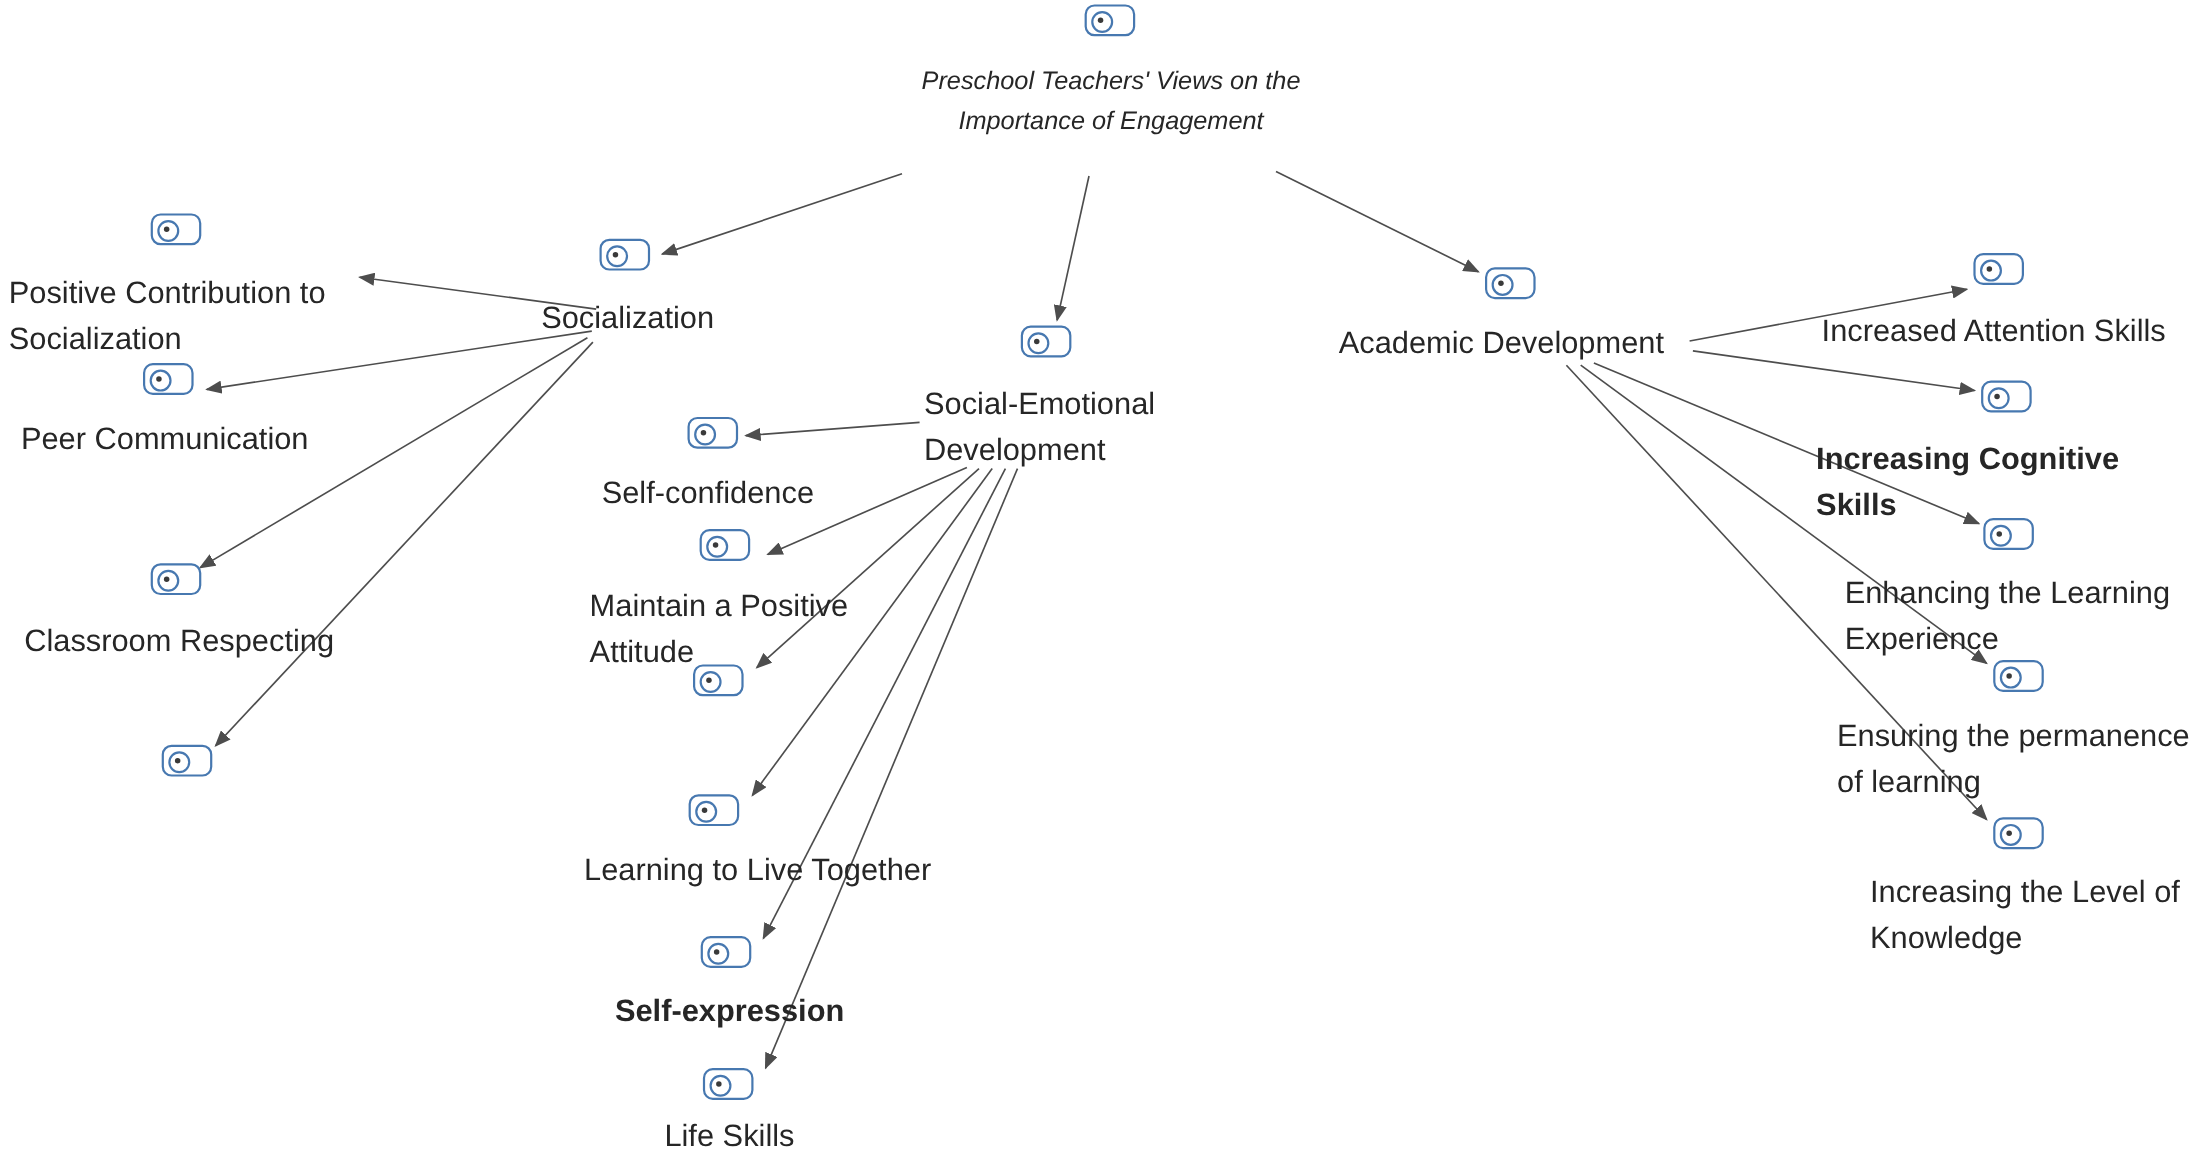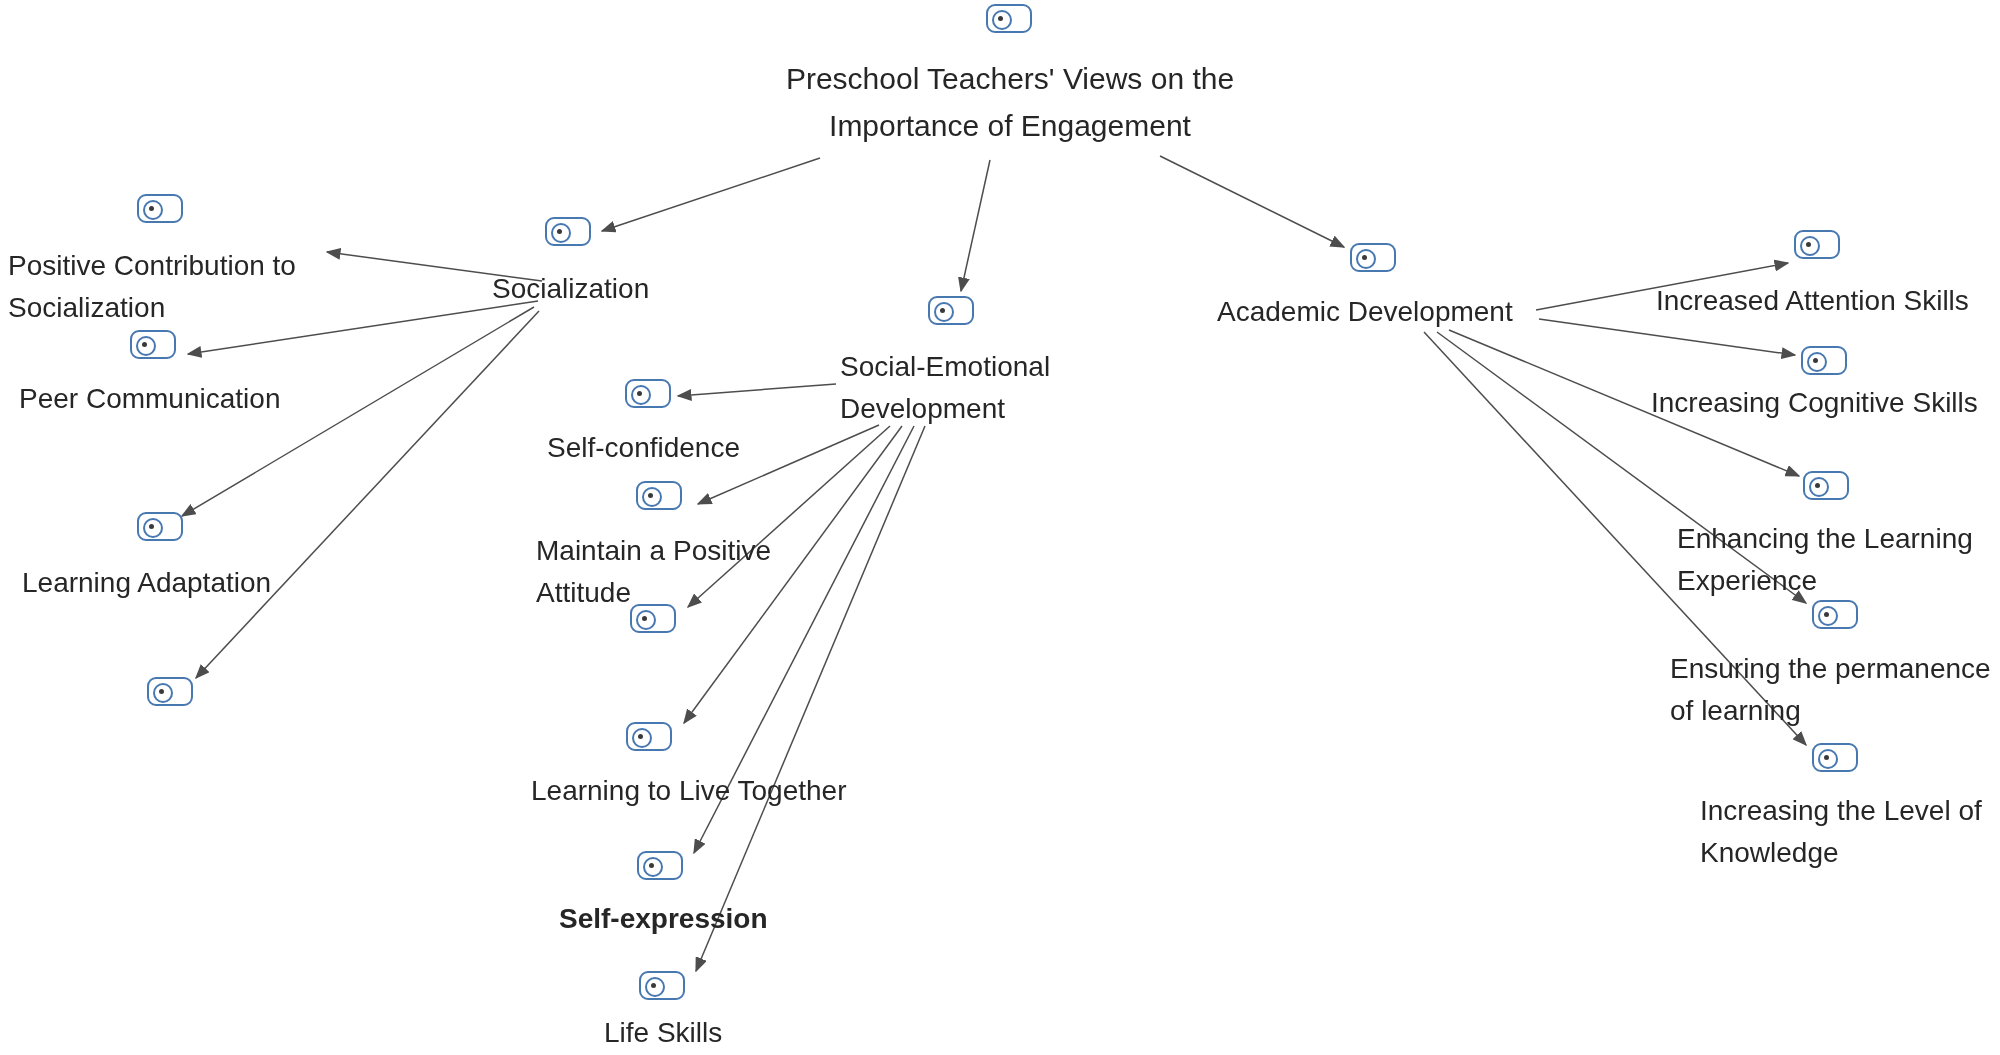--- a/index.html
+++ b/index.html
@@ -16,24 +16,25 @@
     overflow: hidden;
   }
   .label {
     position: absolute;
     font-size: 28px;
     line-height: 1.5;
     white-space: pre-line;
   }
   .title {
     position: absolute;
-    font-size: 30px;
+    font-size: 23px;
     line-height: 1.55;
     text-align: center;
     white-space: pre-line;
+    font-style: italic;
   }
   .tag-icon {
     position: absolute;
     width: 46px;
     height: 29px;
     border: 2.5px solid #4778b0;
     border-radius: 9px;
     background: #ffffff;
   }
   .tag-icon::before {
@@ -106,21 +107,21 @@
   <div class="label" style="left:492px; top:268px;">Socialization</div>
 
   <span class="tag-icon" style="left:137px; top:194px;"></span>
   <div class="label" style="left:8px; top:245px;">Positive Contribution to
 Socialization</div>
 
   <span class="tag-icon" style="left:130px; top:330px;"></span>
   <div class="label" style="left:19px; top:378px;">Peer Communication</div>
 
   <span class="tag-icon" style="left:137px; top:512px;"></span>
-  <div class="label" style="left:22px; top:562px;">Learning Adaptation</div>
+  <div class="label" style="left:22px; top:562px;">Classroom Respecting</div>
 
   <span class="tag-icon" style="left:147px; top:677px;"></span>
 
   <span class="tag-icon" style="left:928px; top:296px;"></span>
   <div class="label" style="left:840px; top:346px;">Social-Emotional
 Development</div>
 
   <span class="tag-icon" style="left:625px; top:379px;"></span>
   <div class="label" style="left:547px; top:427px;">Self-confidence</div>
 
@@ -139,21 +140,21 @@
   <span class="tag-icon" style="left:639px; top:971px;"></span>
   <div class="label" style="left:604px; top:1012px;">Life Skills</div>
 
   <span class="tag-icon" style="left:1350px; top:243px;"></span>
   <div class="label" style="left:1217px; top:291px;">Academic Development</div>
 
   <span class="tag-icon" style="left:1794px; top:230px;"></span>
   <div class="label" style="left:1656px; top:280px;">Increased Attention Skills</div>
 
   <span class="tag-icon" style="left:1801px; top:346px;"></span>
-  <div class="label" style="left:1651px; top:382px;">Increasing Cognitive Skills</div>
+  <div class="label" style="left:1651px; top:396px;font-weight:bold;">Increasing Cognitive Skills</div>
 
   <span class="tag-icon" style="left:1803px; top:471px;"></span>
   <div class="label" style="left:1677px; top:518px;">Enhancing the Learning
 Experience</div>
 
   <span class="tag-icon" style="left:1812px; top:600px;"></span>
   <div class="label" style="left:1670px; top:648px;">Ensuring the permanence
 of learning</div>
 
   <span class="tag-icon" style="left:1812px; top:743px;"></span>

